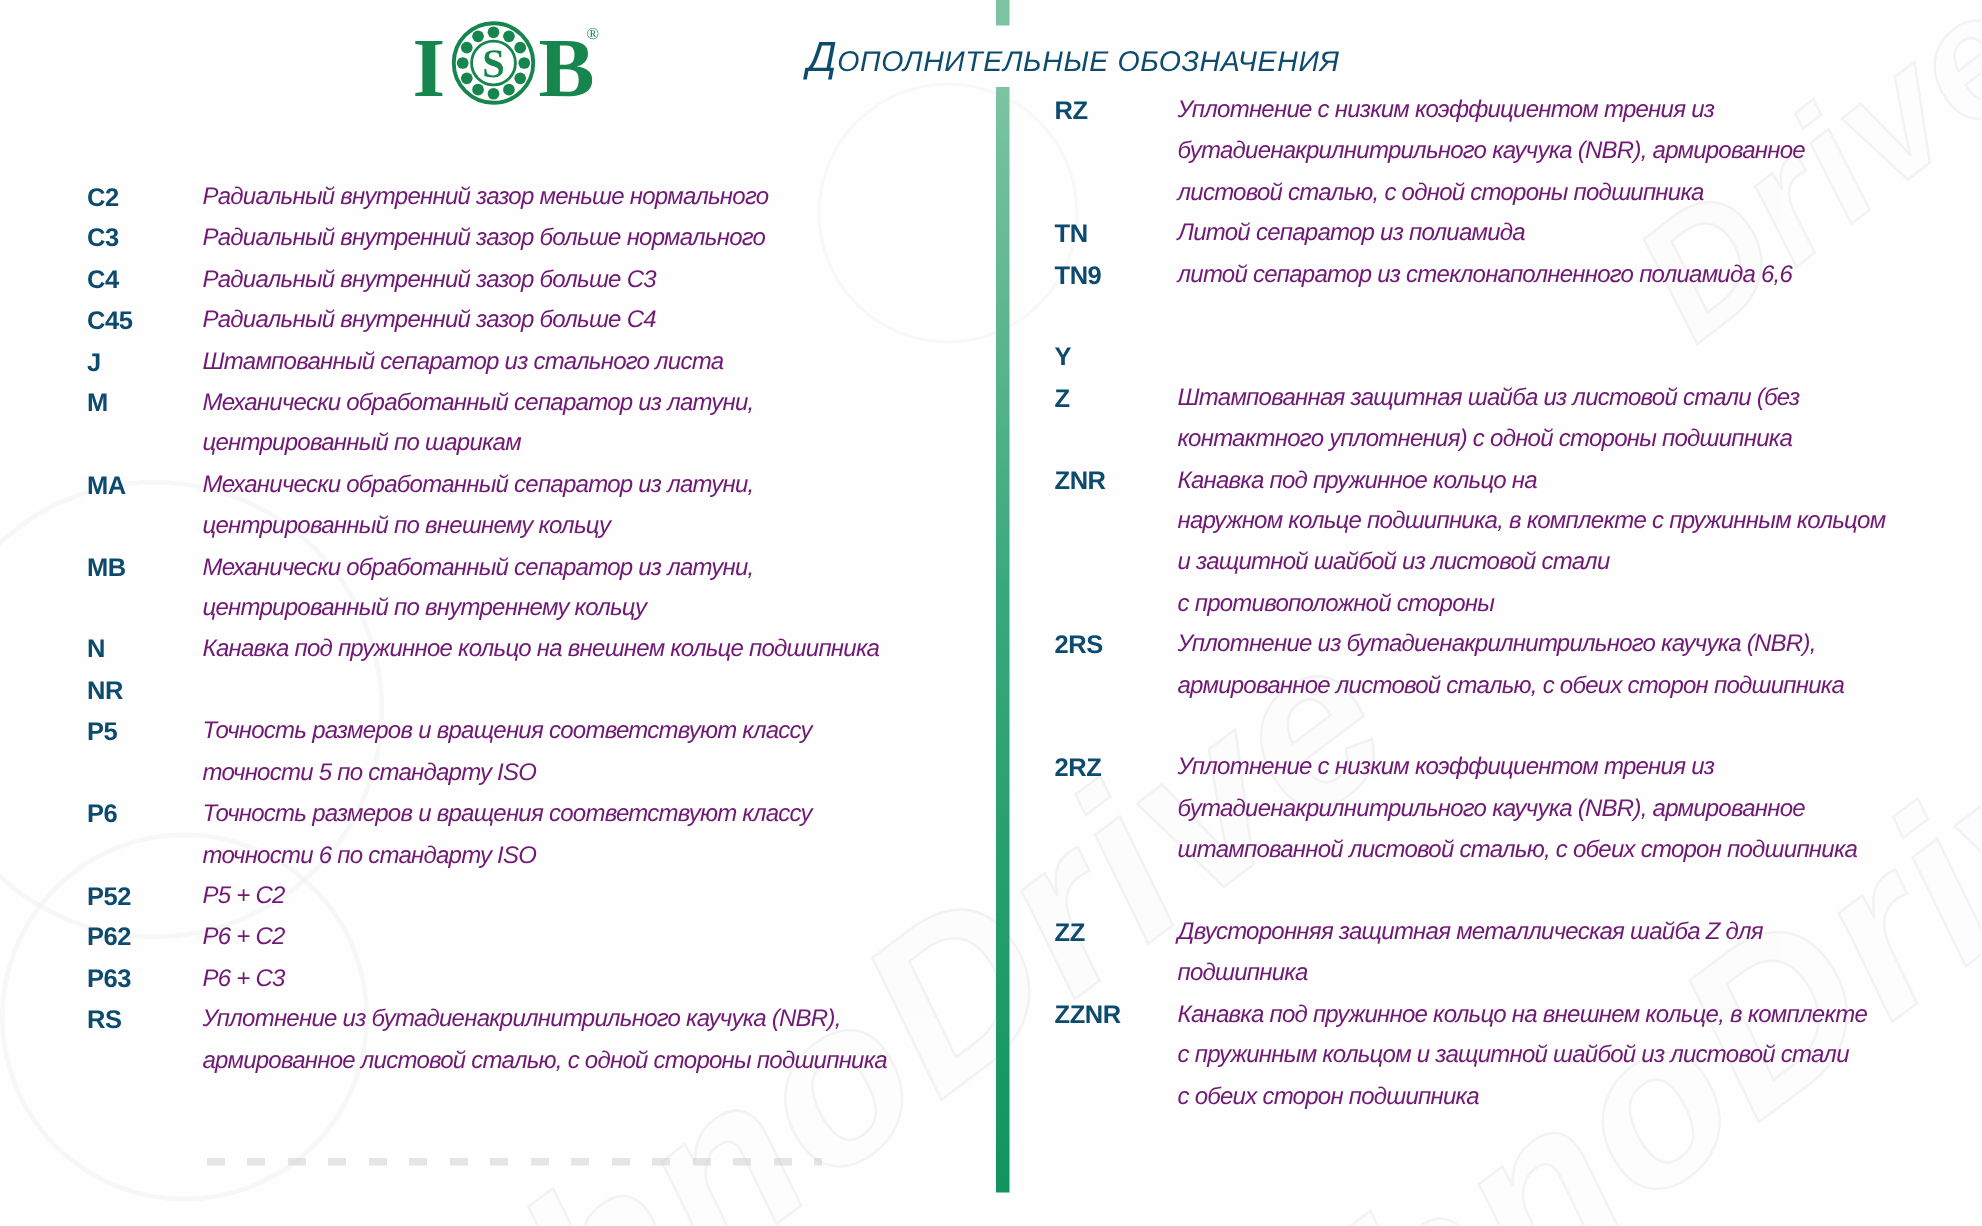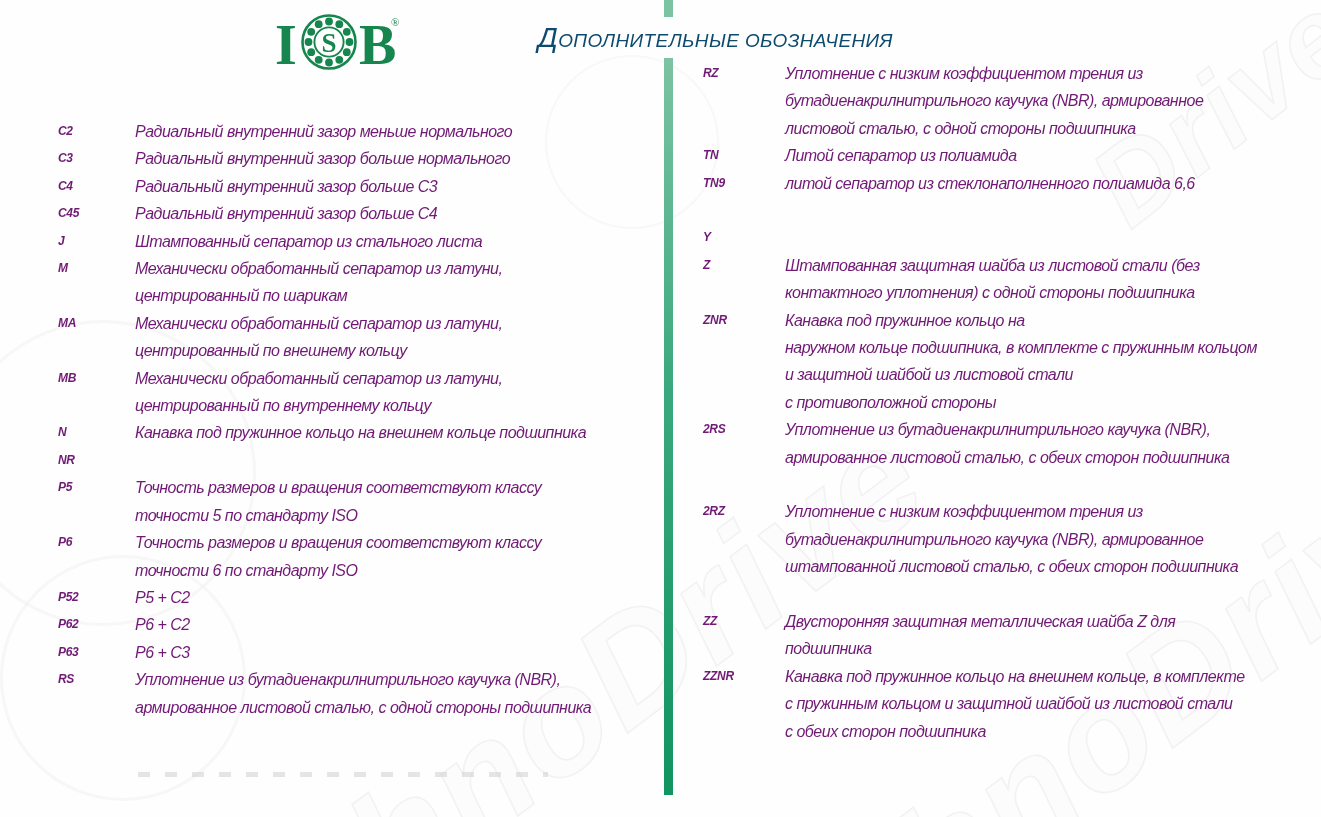--- a/index.html
+++ b/index.html
@@ -29,21 +29,21 @@
   .divider-top{position:absolute;left:664px;top:0;width:9px;height:17px;background:#7cc3a2;}
   .divider{position:absolute;left:664px;top:58px;width:9px;height:737px;
            background:linear-gradient(180deg,#7cc3a2 0%,#3aa87e 45%,#11945f 100%);}
 
   
   .col{position:absolute;}
   .col-left{left:58px;top:118px;width:600px;}
   .col-right{left:703px;top:60px;width:612px;}
   .row{display:flex;align-items:flex-start;}
   .row.gap{margin-top:27.4px;}
-  .code{flex:0 0 77px;font-size:12px;font-weight:bold;font-style:italic;color:#701a75;
+  .code{flex:0 0 77px;font-size:17px;font-weight:bold;color:#0c4a6e;
         line-height:27.4px;letter-spacing:-.3px;}
   .col-right .code{flex:0 0 82px;}
   .desc{font-size:16px;font-style:italic;color:#701a75;line-height:27.4px;
         letter-spacing:-.5px;white-space:pre;}
 
   
   .smudge{position:absolute;left:138px;top:772px;width:410px;height:5px;opacity:.45;
           background:repeating-linear-gradient(90deg,#c6c6c6 0 12px,transparent 12px 27px);}
 </style>
 </head>

